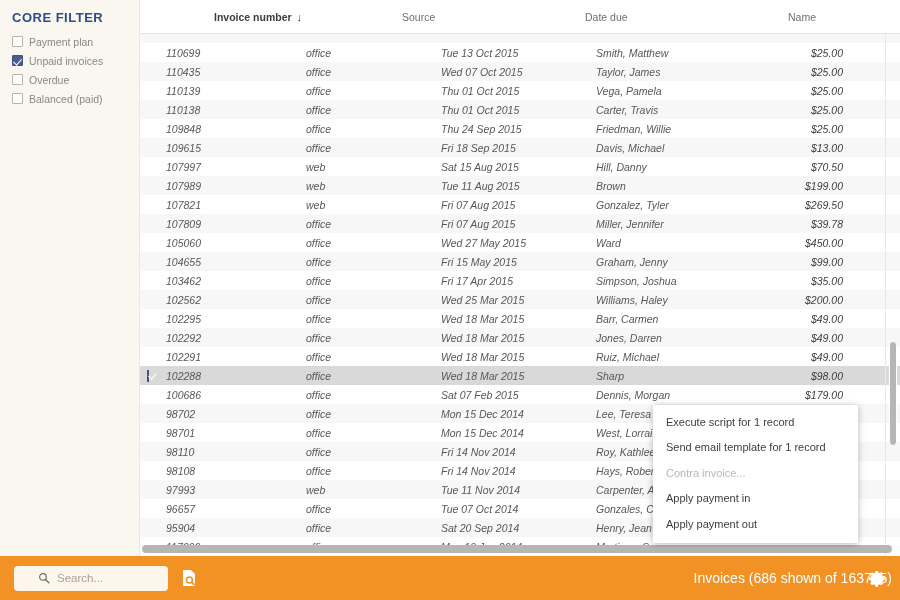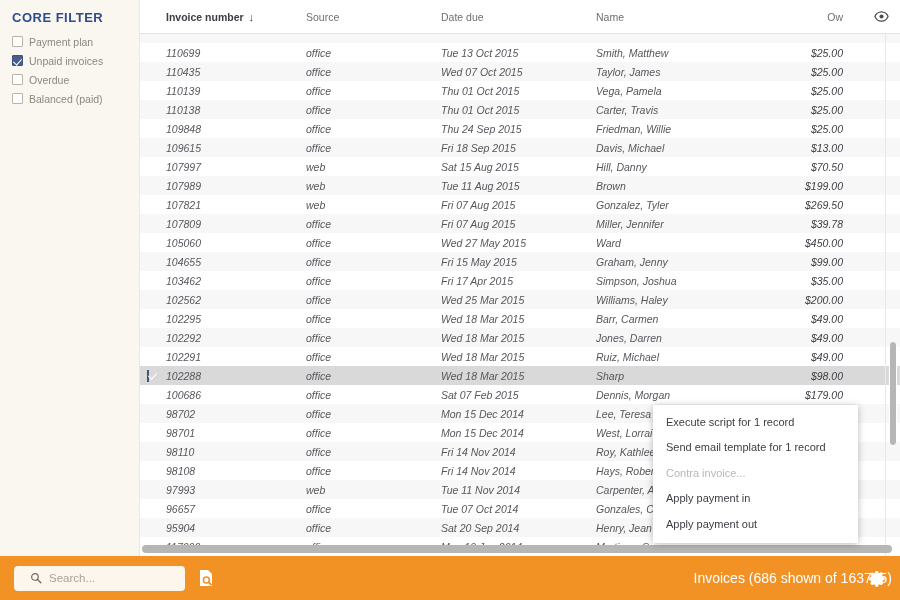--- a/index.html
+++ b/index.html
@@ -82,20 +82,21 @@
     overflow: hidden;
   }
   .thead {
     height: 34px;
     background: #fff;
     border-bottom: 1px solid #e4e4e4;
     display: flex;
     align-items: center;
     position: relative;
     z-index: 3;
+    gap: 48px;
   }
   .th {
     font-size: 10.5px;
     color: #6d6f74;
     white-space: nowrap;
     overflow: hidden;
   }
   .th.strong { color: #3a3d42; font-weight: 600; }
   .c-check  { width: 26px; min-width: 26px; }
   .c-inv    { width: 140px; min-width: 140px; }
@@ -206,26 +207,26 @@
   .bottombar {
     height: 44px;
     background: #f29225;
     display: flex;
     align-items: center;
     position: relative;
     z-index: 10;
   }
   .search-box {
     margin-left: 14px;
-    width: 171px; height: 25px;
+    width: 154px; height: 25px;
     background: #fdf6ec;
     border-radius: 4px;
     display: flex;
     align-items: center;
-    padding: 0 16px;
+    padding: 0 24px;
     gap: 7px;
   }
   .search-ph { font-size: 11.5px; color: #a9a29a; }
   .doc-search-icon { margin-left: 13px; }
   .status-text {
     position: absolute;
     left: 0; right: 8px;
     text-align: right;
     font-size: 14px;
     color: #ffffff;

